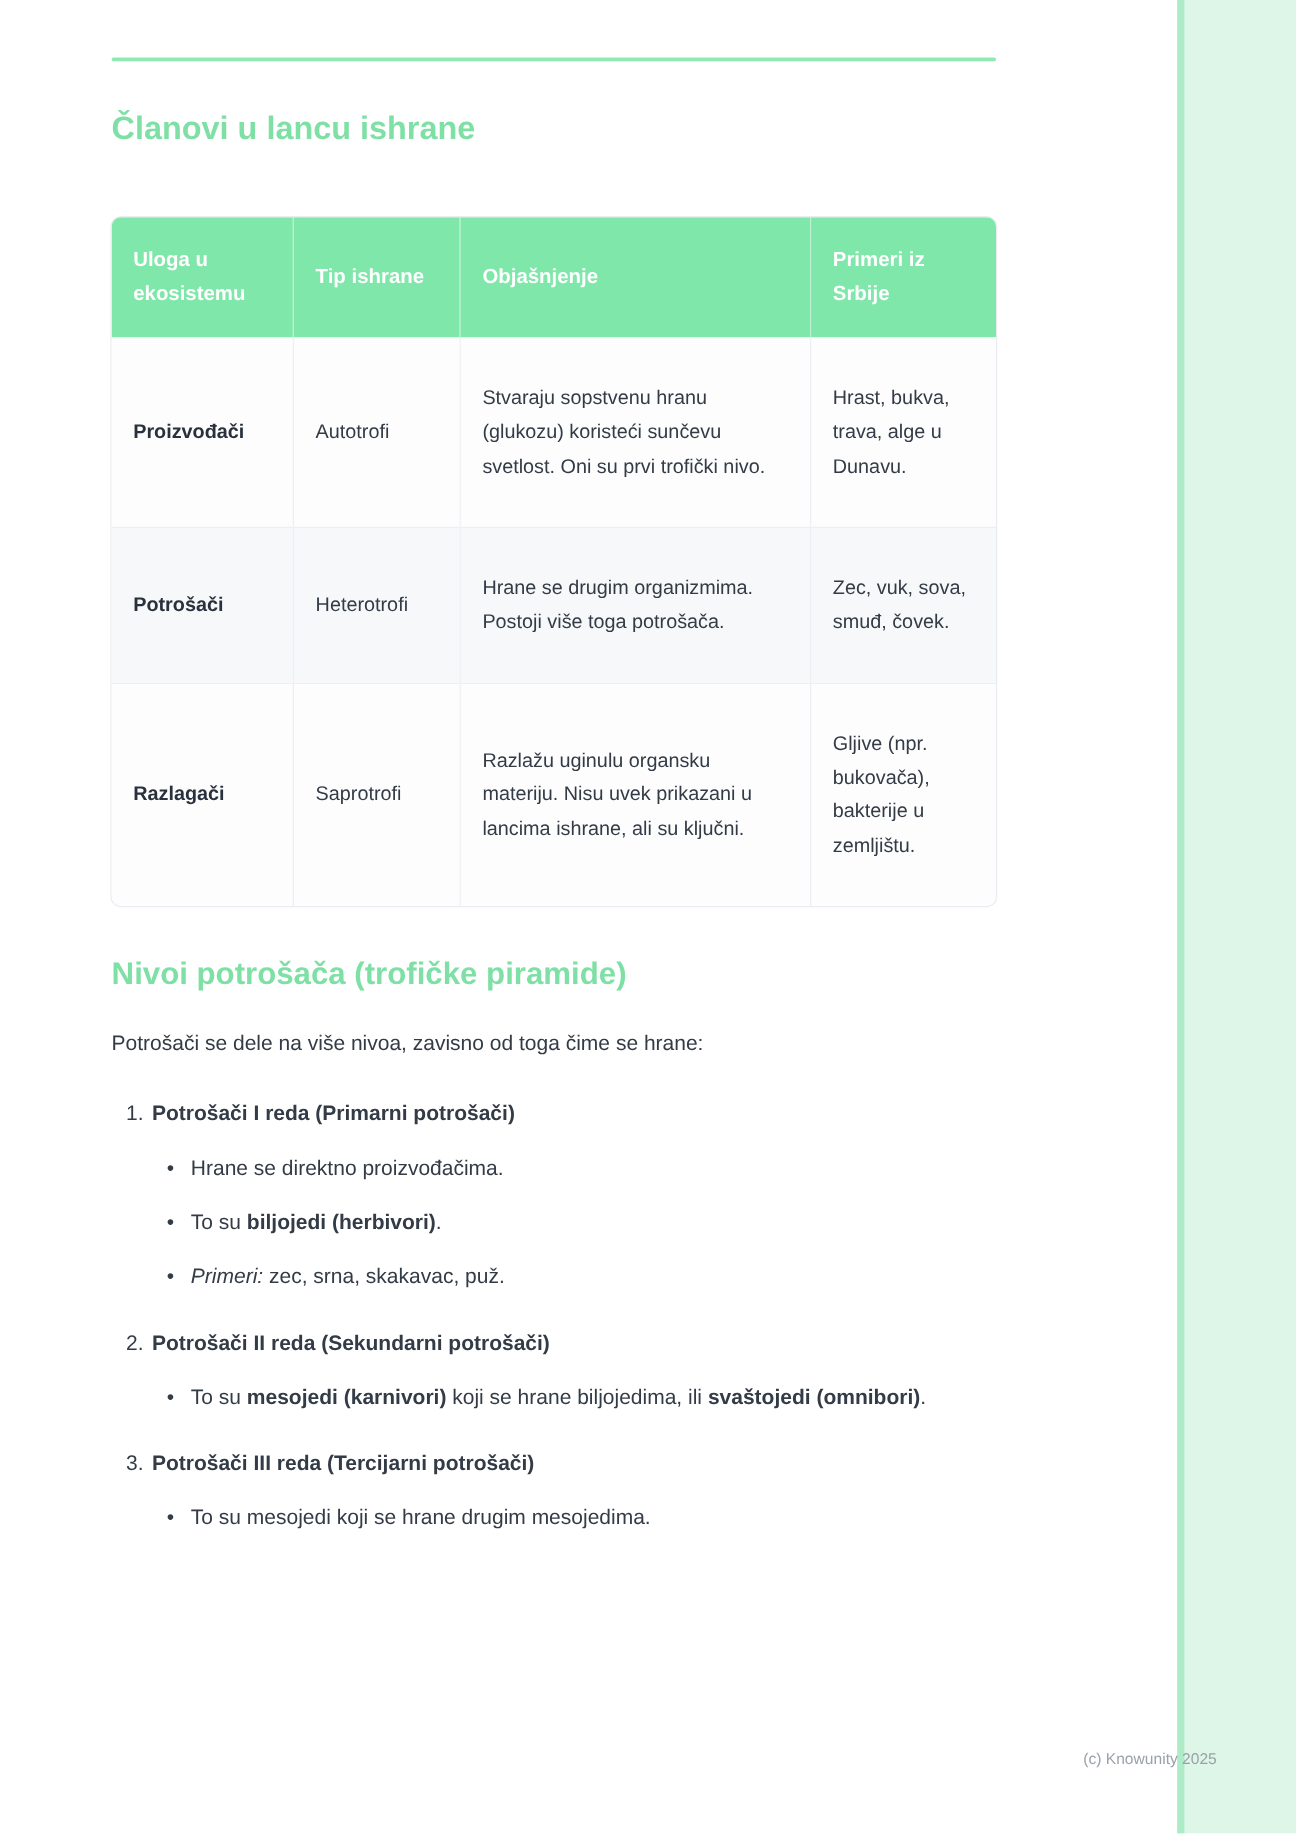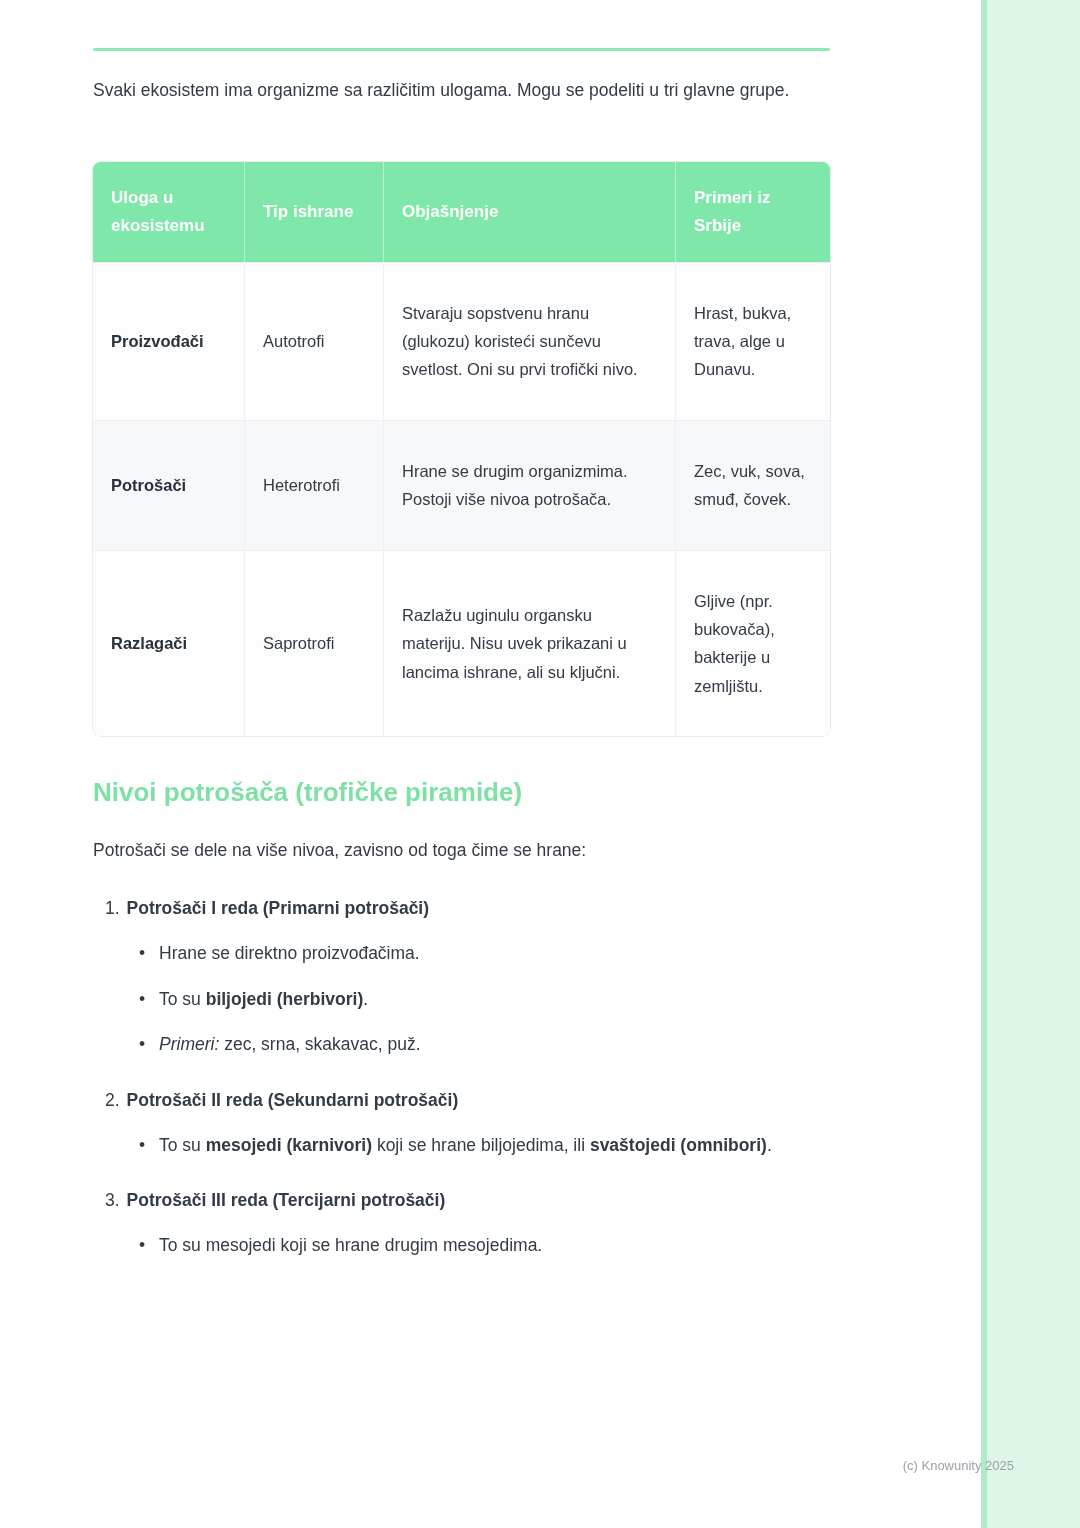--- a/index.html
+++ b/index.html
@@ -130,22 +130,22 @@
 </style>
 </head>
 <body>
 
 <div class="stripe"></div>
 
 <div class="content">
 
   <div class="top-rule"></div>
 
-
-  <p class="intro">Svaki ekosistem ima organizme sa različitim ulogama. Mogu se podeliti u tri glavne grupe.</p>
+  <h1 class="sec-title">Članovi u lancu ishrane</h1>
+
 
   <table class="roles">
     <colgroup>
       <col style="width:151px">
         <col style="width:139px">
         <col style="width:292px">
         <col style="width:155px">
     </colgroup>
     <thead>
       <tr>
@@ -158,21 +158,21 @@
     <tbody>
       <tr>
         <td>Proizvođači</td>
         <td>Autotrofi</td>
         <td>Stvaraju sopstvenu hranu (glukozu) koristeći sunčevu svetlost. Oni su prvi trofički nivo.</td>
         <td>Hrast, bukva, trava, alge u Dunavu.</td>
       </tr>
       <tr class="alt">
         <td>Potrošači</td>
         <td>Heterotrofi</td>
-        <td>Hrane se drugim organizmima. Postoji više nivoa potrošača.</td>
+        <td>Hrane se drugim organizmima. Postoji više toga potrošača.</td>
         <td>Zec, vuk, sova, smuđ, čovek.</td>
       </tr>
       <tr>
         <td>Razlagači</td>
         <td>Saprotrofi</td>
         <td>Razlažu uginulu organsku materiju. Nisu uvek prikazani u lancima ishrane, ali su ključni.</td>
         <td>Gljive (npr. bukovača), bakterije u zemljištu.</td>
       </tr>
     </tbody>
   </table>

